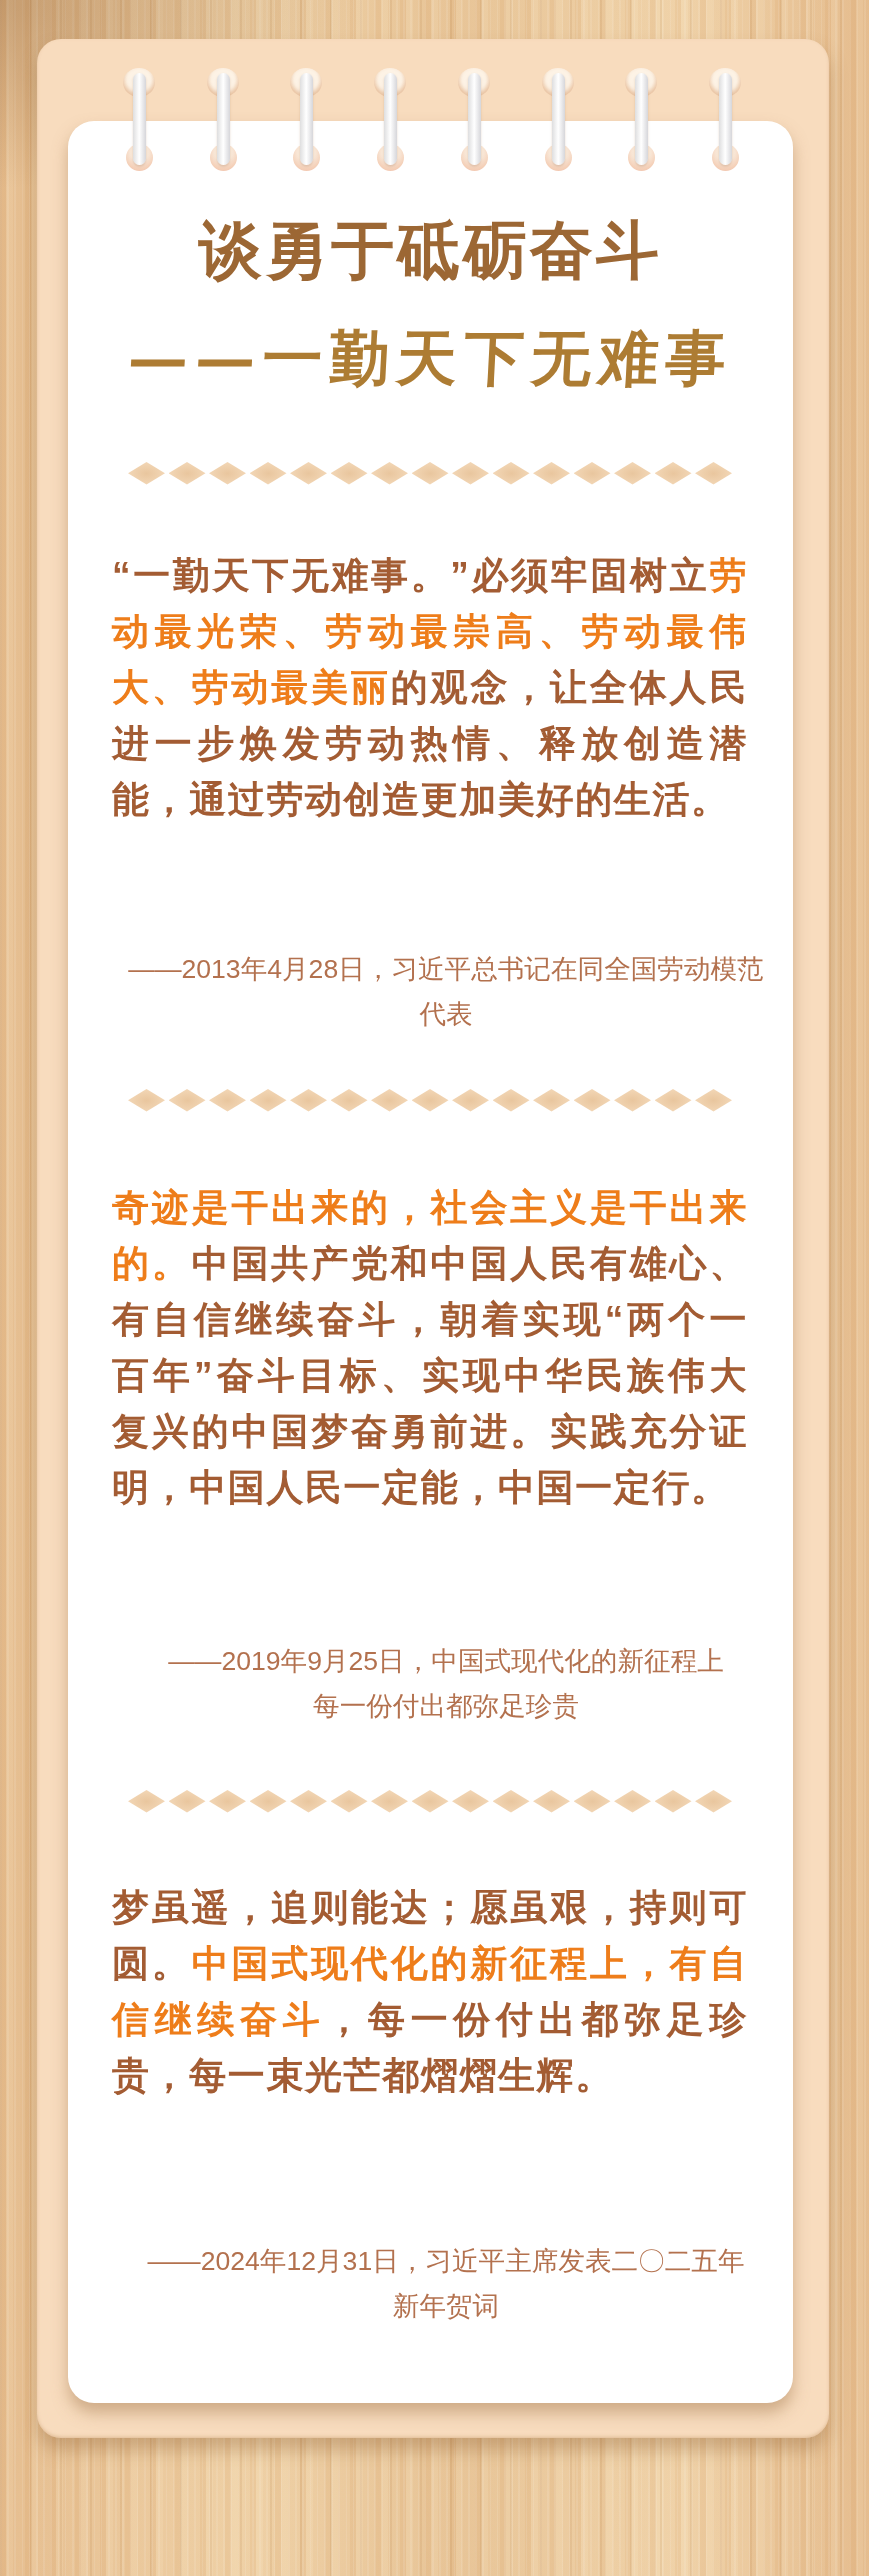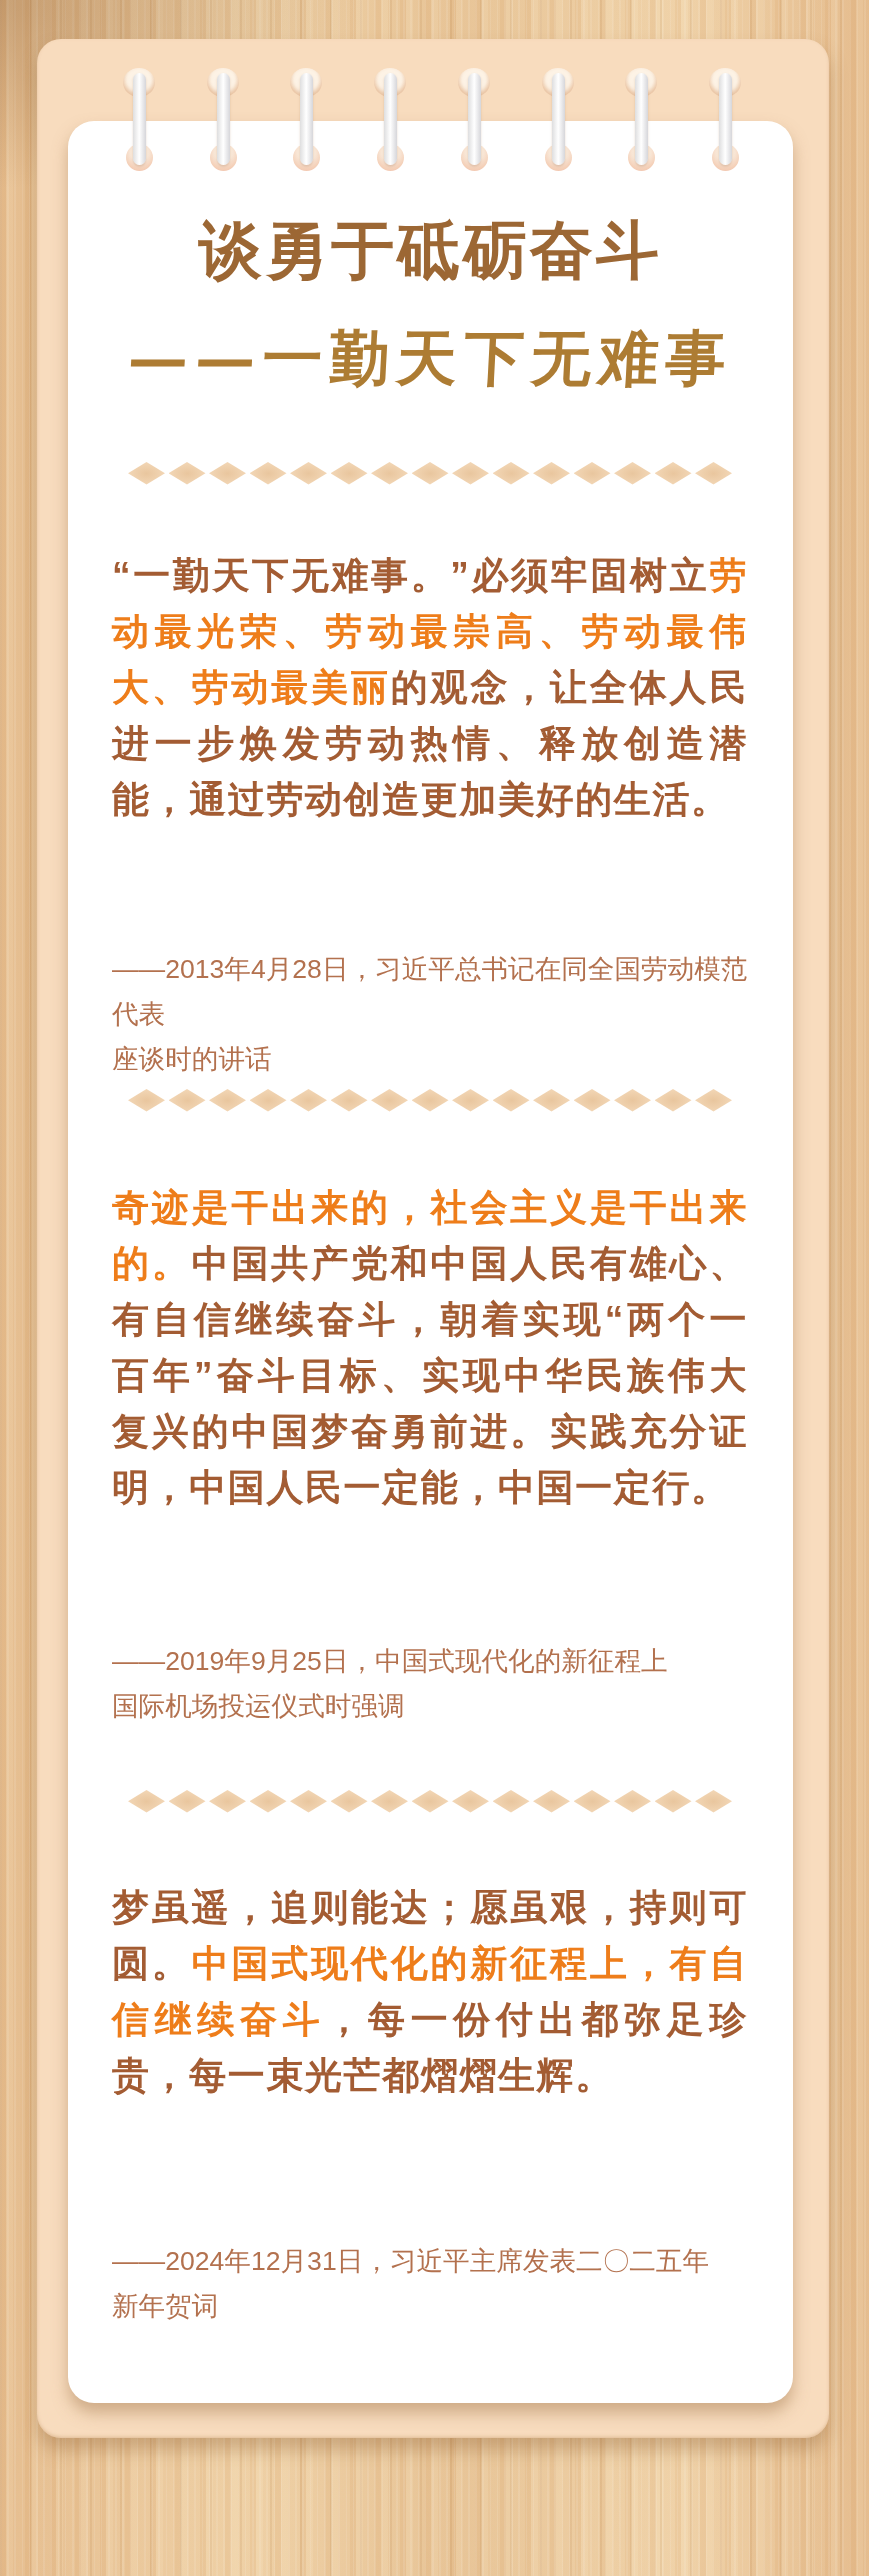--- a/index.html
+++ b/index.html
@@ -50,22 +50,22 @@
   #divider-2{top:968px;}
   #divider-3{top:1669px;}
   .para{position:absolute;left:44px;width:636px;font-weight:bold;font-size:37px;
     line-height:56px;letter-spacing:1.6px;text-align:justify;text-justify:inter-ideograph;
     color:var(--c-text-brown,#a35c33);}
   #para-0{top:427px;}
   #para-1{top:1059px;}
   #para-2{top:1759px;}
   .seg.brown{color:var(--c-text-brown,#a35c33);}
   .seg.orange{color:var(--c-highlight-orange,#ee7d1a);}
-  .attr{position:absolute;left:44px;width:636px;font-size:26.6px;line-height:45px;
-    font-weight:normal;text-align:left;color:var(--c-attr-brown,#b3714e);}
+  .attr{position:absolute;left:60px;width:636px;font-size:26.6px;line-height:45px;
+    font-weight:normal;text-align:center;color:var(--c-attr-brown,#b3714e);}
   #attr-0{top:826px;}
   #attr-1{top:1518px;}
   #attr-2{top:2083px;margin-top:35px;}
 </style>
 </head>
 <body>
 
 <div id="stage">
   <div class="card"></div>
   <div class="page"></div>
@@ -87,21 +87,20 @@
         <span class="diamond"></span>
         <span class="diamond"></span>
         <span class="diamond"></span>
         <span class="diamond"></span>
         <span class="diamond"></span>
         <span class="diamond"></span>
       </div>
     <div class="para" id="para-0"><span class="seg brown">“一勤天下无难事。”必须牢固树立</span><span class="seg orange">劳动最光荣、劳动最崇高、劳动最伟大、劳动最美丽</span><span class="seg brown">的观念，让全体人民进一步焕发劳动热情、释放创造潜能，通过劳动创造更加美好的生活。</span></div>
     <div class="attr" id="attr-0">
         <div class="attr-line">——2013年4月28日，习近平总书记在同全国劳动模范代表</div>
-        <div class="attr-line">座谈时的讲话</div>
       </div>
 
     <div class="divider" id="divider-2">
         <span class="diamond"></span>
         <span class="diamond"></span>
         <span class="diamond"></span>
         <span class="diamond"></span>
         <span class="diamond"></span>
         <span class="diamond"></span>
         <span class="diamond"></span>
@@ -110,21 +109,21 @@
         <span class="diamond"></span>
         <span class="diamond"></span>
         <span class="diamond"></span>
         <span class="diamond"></span>
         <span class="diamond"></span>
         <span class="diamond"></span>
       </div>
     <div class="para" id="para-1"><span class="seg orange">奇迹是干出来的，社会主义是干出来的。</span><span class="seg brown">中国共产党和中国人民有雄心、有自信继续奋斗，朝着实现“两个一百年”奋斗目标、实现中华民族伟大复兴的中国梦奋勇前进。实践充分证明，中国人民一定能，中国一定行。</span></div>
     <div class="attr" id="attr-1">
         <div class="attr-line">——2019年9月25日，中国式现代化的新征程上</div>
-        <div class="attr-line">国际机场投运仪式时强调</div>
+        <div class="attr-line">每一份付出都弥足珍贵</div>
       </div>
 
     <div class="divider" id="divider-3">
         <span class="diamond"></span>
         <span class="diamond"></span>
         <span class="diamond"></span>
         <span class="diamond"></span>
         <span class="diamond"></span>
         <span class="diamond"></span>
         <span class="diamond"></span>

